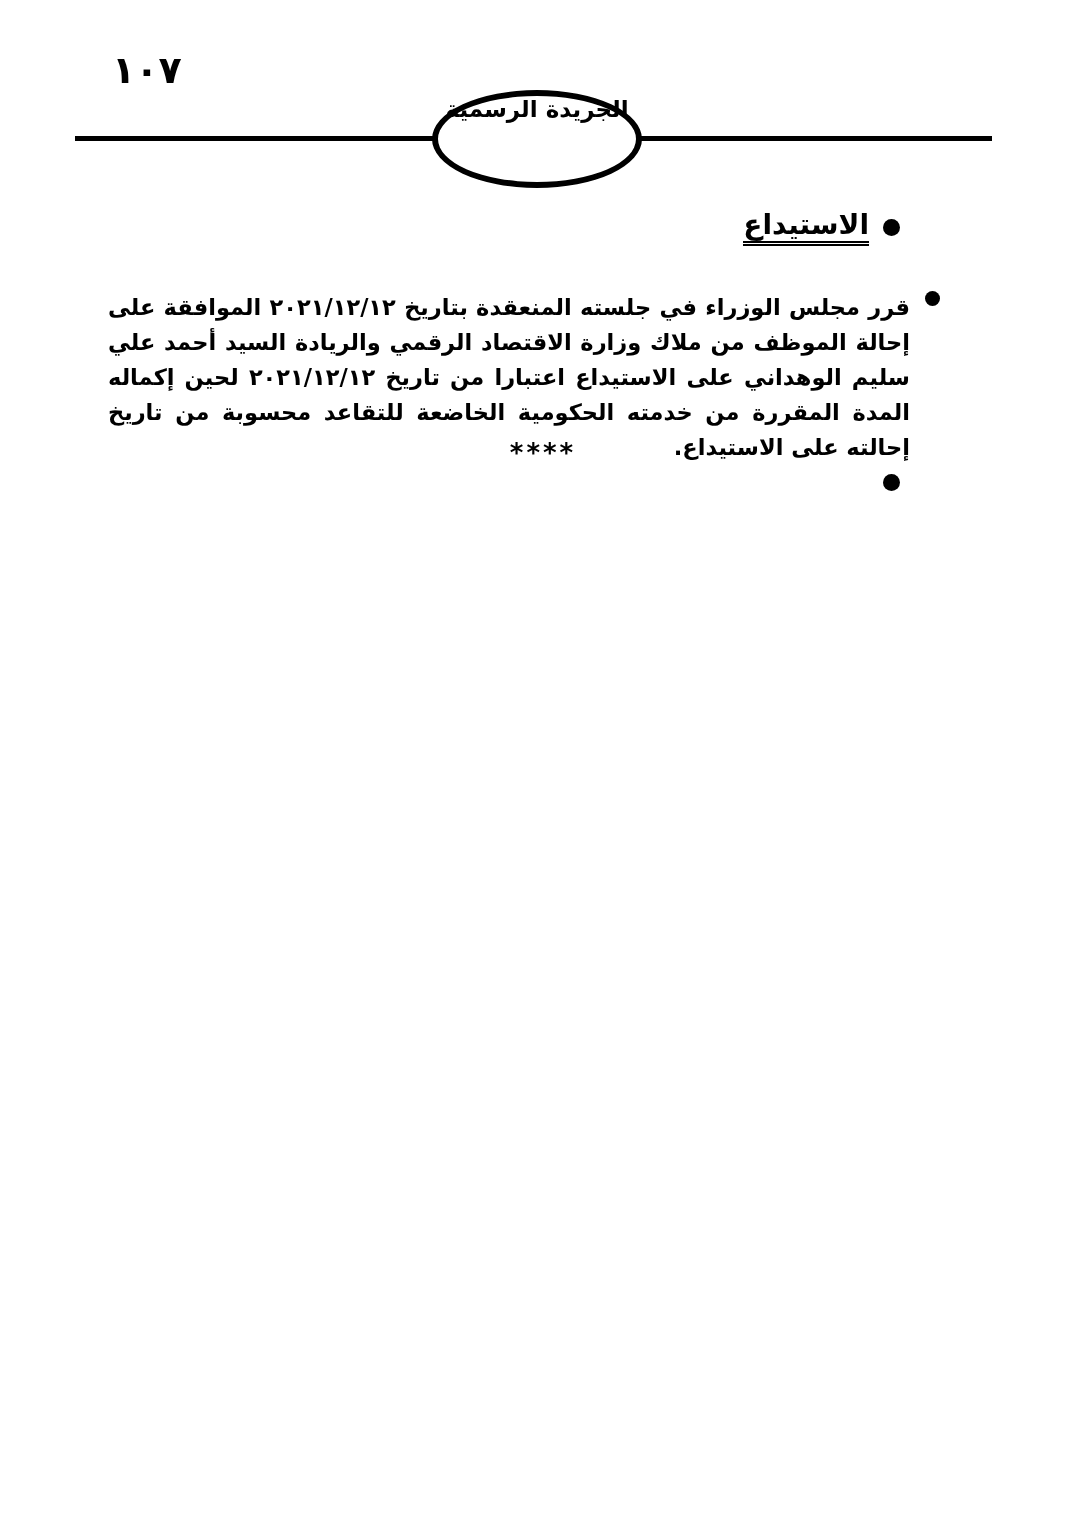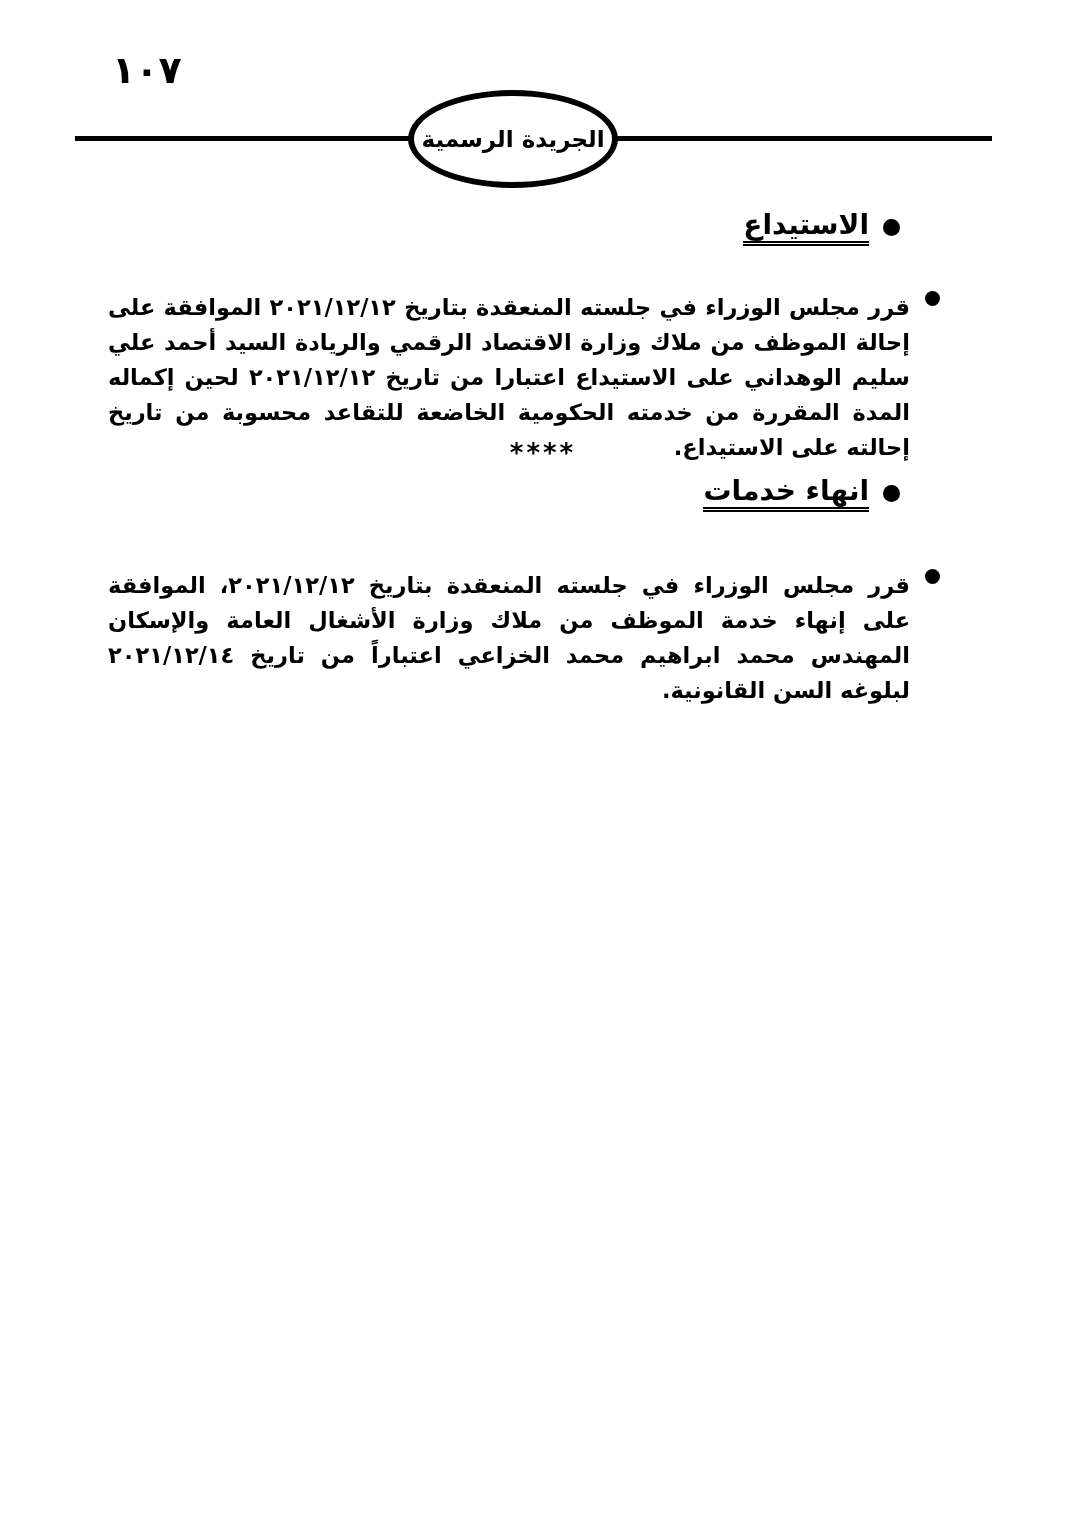--- a/index.html
+++ b/index.html
@@ -19,26 +19,26 @@
     direction:rtl;
   }
   .header-rule{
     position:absolute;
     top:136px;left:75px;
     width:917px;height:5px;
     background:#000;
   }
   .header-oval{
     position:absolute;
-    left:408px;top:90px;
+    left:432px;top:90px;
     width:198px;height:86px;
     background:#fff;
     border:6px solid #000;
     border-radius:50%;
-    display:flex;align-items:center;justify-content:center;
+    display:flex;justify-content:center;
     font-size:23px;font-weight:bold;
     direction:rtl;
     z-index:2;
   }
   .section-heading{
     position:absolute;
     right:186px;
     direction:rtl;
     display:flex;align-items:center;gap:14px;
     font-size:28px;font-weight:bold;
@@ -103,21 +103,16 @@
 
   <div class="para" id="p1">
     <span class="para-bullet"></span>
     <div class="para-text">قرر مجلس الوزراء في جلسته المنعقدة بتاريخ ٢٠٢١/١٢/١٢ الموافقة على إحالة الموظف من ملاك وزارة الاقتصاد الرقمي والريادة السيد أحمد علي سليم الوهداني على الاستيداع اعتبارا من تاريخ ٢٠٢١/١٢/١٢ لحين إكماله المدة المقررة من خدمته الحكومية الخاضعة للتقاعد محسوبة من تاريخ إحالته على الاستيداع.</div>
   </div>
 
   <div class="separator">****</div>
 
   <div class="section-heading" id="h2">
     <span class="heading-bullet"></span>
-    <span class="heading-text">انهاء خدمات</span>
   </div>
 
-  <div class="para" id="p2">
-    <span class="para-bullet"></span>
-    <div class="para-text">قرر مجلس الوزراء في جلسته المنعقدة بتاريخ ٢٠٢١/١٢/١٢، الموافقة على إنهاء خدمة الموظف من ملاك وزارة الأشغال العامة والإسكان المهندس محمد ابراهيم محمد الخزاعي اعتباراً من تاريخ ٢٠٢١/١٢/١٤ لبلوغه السن القانونية.</div>
-  </div>
 
 </div>
 
 </body></html>

